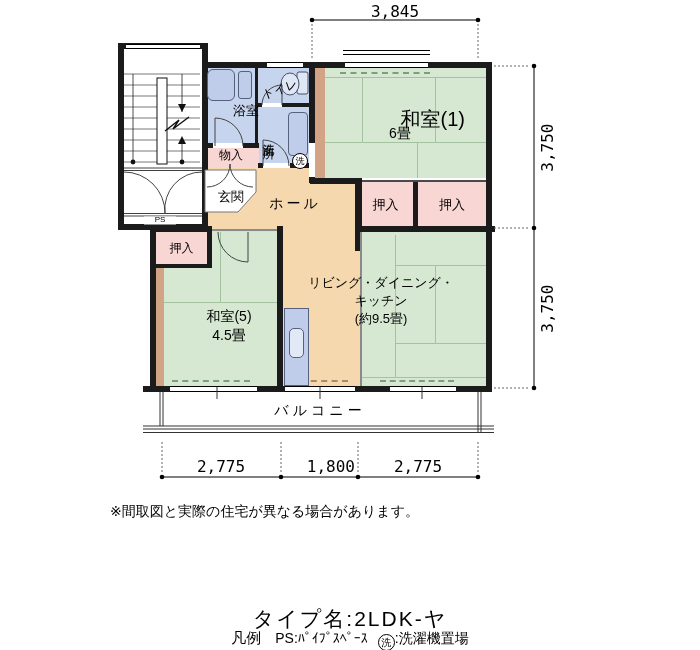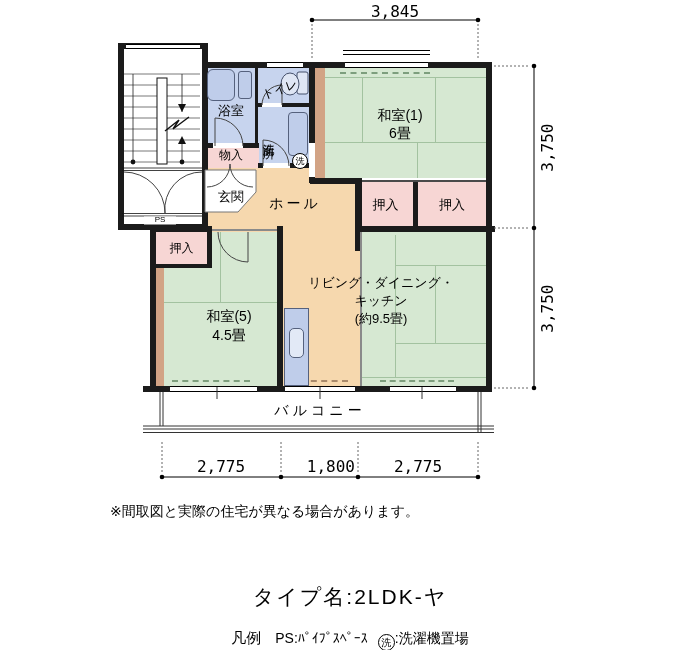--- a/index.html
+++ b/index.html
@@ -198,27 +198,27 @@
       <circle cx="281" cy="477" r="2.3" fill="#000" stroke="none"></circle>
       <circle cx="358" cy="477" r="2.3" fill="#000" stroke="none"></circle>
       <circle cx="478" cy="477" r="2.3" fill="#000" stroke="none"></circle>
       <line x1="162" y1="442" x2="162" y2="472" stroke="#666" stroke-dasharray="2,2"></line>
       <line x1="281" y1="442" x2="281" y2="472" stroke="#666" stroke-dasharray="2,2"></line>
       <line x1="358" y1="442" x2="358" y2="472" stroke="#666" stroke-dasharray="2,2"></line>
       <line x1="478" y1="442" x2="478" y2="472" stroke="#666" stroke-dasharray="2,2"></line>
     </g>
   </svg>
 
-  <div class="lbl" style="left:203px;top:103px;width:56px;">浴室</div>
+  <div class="lbl" style="left:203px;top:103px;width:56px;text-align:right;">浴室</div>
   <div class="lbl" style="left:254px;top:82px;width:52px;font-size:12px;transform:rotate(-20deg);">トイレ</div>
   <div class="lbl vert" style="left:261px;top:108px;height:58px;font-size:12px;">洗面所</div>
   <div class="lbl" style="left:203px;top:148px;width:56px;font-size:12px;">物入</div>
   <div class="lbl" style="left:204px;top:189px;width:54px;">玄関</div>
   <div class="lbl" style="left:262px;top:195px;width:66px;font-size:14px;letter-spacing:3px;">ホール</div>
-  <div class="lbl" style="left:335px;top:107px;width:130px;font-size:14px;">和室(1)</div>
+  <div class="lbl" style="left:335px;top:107px;width:130px;font-size:20px;text-align:right;">和室(1)</div>
   <div class="lbl" style="left:335px;top:125px;width:130px;font-size:14px;">6畳</div>
   <div class="lbl" style="left:358px;top:197px;width:55px;">押入</div>
   <div class="lbl" style="left:418px;top:197px;width:68px;">押入</div>
   <div class="lbl" style="left:156px;top:241px;width:51px;font-size:12px;">押入</div>
   <div class="lbl" style="left:164px;top:308px;width:130px;font-size:14px;">和室(5)</div>
   <div class="lbl" style="left:164px;top:327px;width:130px;font-size:14px;">4.5畳</div>
   <div class="lbl" style="left:289px;top:275px;width:184px;">リビング・ダイニング・</div>
   <div class="lbl" style="left:289px;top:293px;width:184px;">キッチン</div>
   <div class="lbl" style="left:289px;top:311px;width:184px;">(約9.5畳)</div>
   <div class="lbl" style="left:240px;top:402px;width:160px;font-size:14px;letter-spacing:4px;">バルコニー</div>
@@ -228,17 +228,17 @@
   <div class="lbl dimnum" style="left:350px;top:2px;width:90px;">3,845</div>
   <div class="lbl dimnum" style="left:513px;top:138px;width:70px;transform:rotate(-90deg);">3,750</div>
   <div class="lbl dimnum" style="left:513px;top:299px;width:70px;transform:rotate(-90deg);">3,750</div>
   <div class="lbl dimnum" style="left:186px;top:457px;width:70px;">2,775</div>
   <div class="lbl dimnum" style="left:285px;top:457px;width:70px;text-align:right;">1,800</div>
   <div class="lbl dimnum" style="left:383px;top:457px;width:70px;">2,775</div>
 
   <div class="notes">
     <div>※間取図と実際の住宅が異なる場合があります。</div>
   </div>
-  <div class="bigline" style="top:583px;">タイプ名:2LDK-ヤ</div>
+  <div class="bigline" style="top:605px;">タイプ名:2LDK-ヤ</div>
   <div class="legend">
     <span class="t">凡例</span><span>PS:ﾊﾟｲﾌﾟｽﾍﾟｰｽ</span><span class="c">洗</span><span>:洗濯機置場</span>
   </div>
 </div>
 
 </body></html>

